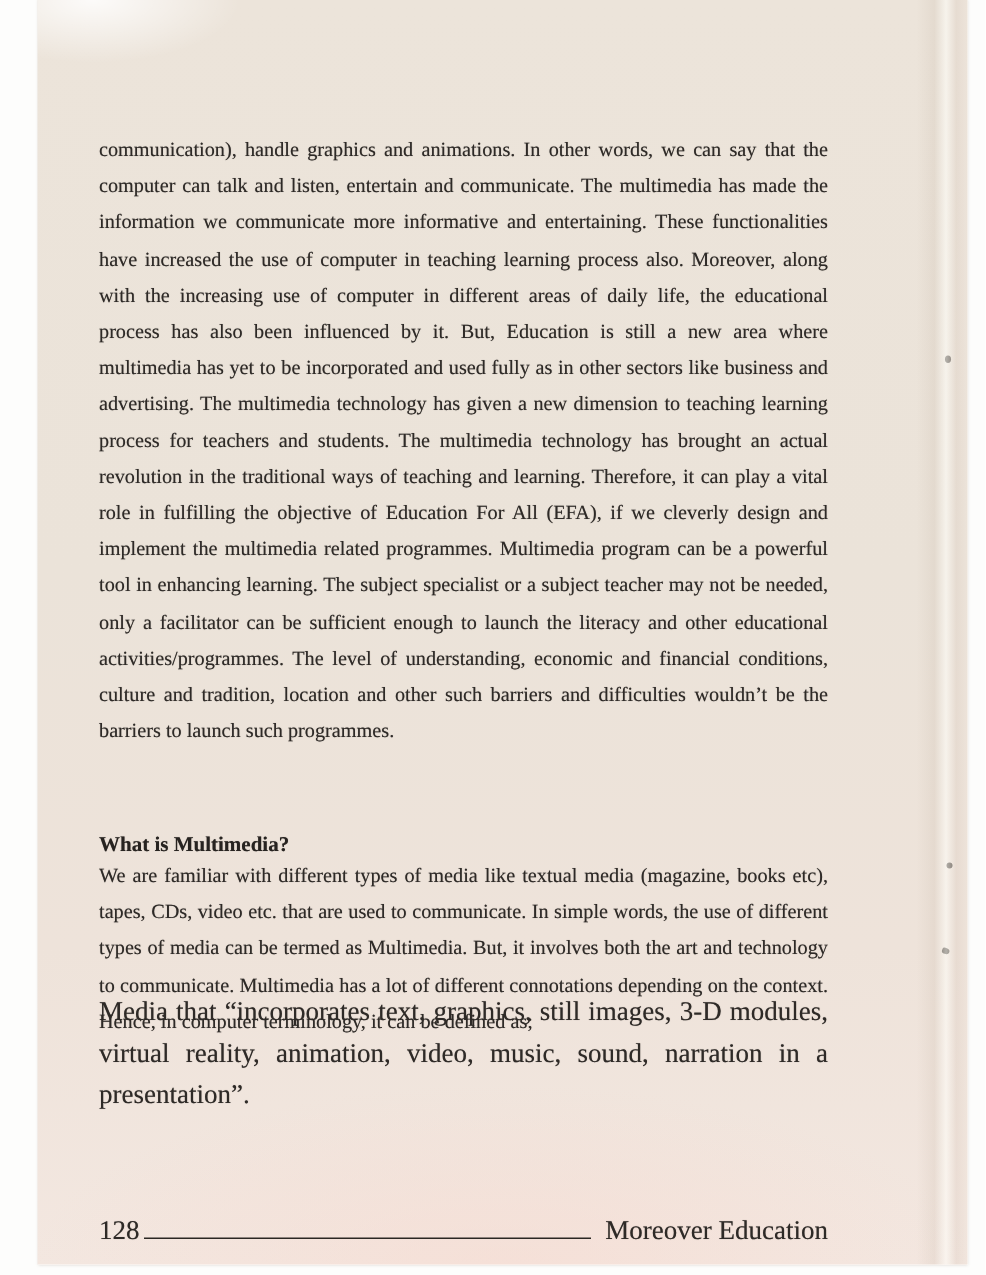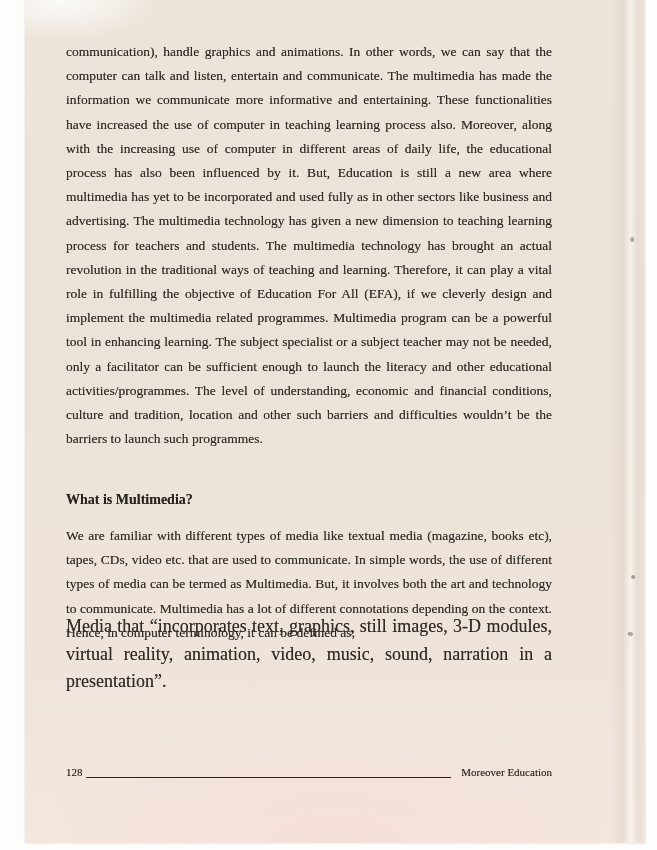--- a/index.html
+++ b/index.html
@@ -41,48 +41,49 @@
       rgba(255,255,250,0.55) 58%,
       rgba(215,198,186,0.28) 78%,
       rgba(238,228,218,0.35) 100%);
   }
   .text-col {
     position: absolute;
     left: 41px;
     width: 486px;
     color: #2e2a27;
     text-shadow: 0 0 0.5px rgba(46,42,39,0.55);
+    margin-top: 48px;
   }
   .body-par {
     font-size: 13.5px;
     line-height: 24.2px;
     text-align: justify;
     hyphens: none;
   }
   .par1 { top: 40px; }
   .heading {
-    top: 488px;
+    top: 504px;
     font-size: 14px;
     font-weight: bold;
     line-height: 24px;
     color: #272320;
   }
   .par2 { top: 524px; }
   .definition {
     top: 613px;
     font-size: 18px;
     line-height: 27.5px;
     text-align: justify;
     hyphens: none;
   }
   .footer {
     top: 764px;
     display: flex;
     align-items: baseline;
-    font-size: 11px;
+    font-size: 18px;
     line-height: 17px;
     padding-right: 8px;
   }
   .footer-rule {
     flex: 1;
     align-self: flex-end;
     height: 0;
     border-bottom: 1.6px solid #2b2723;
     margin: 0 10px 3px 3px;
   }

